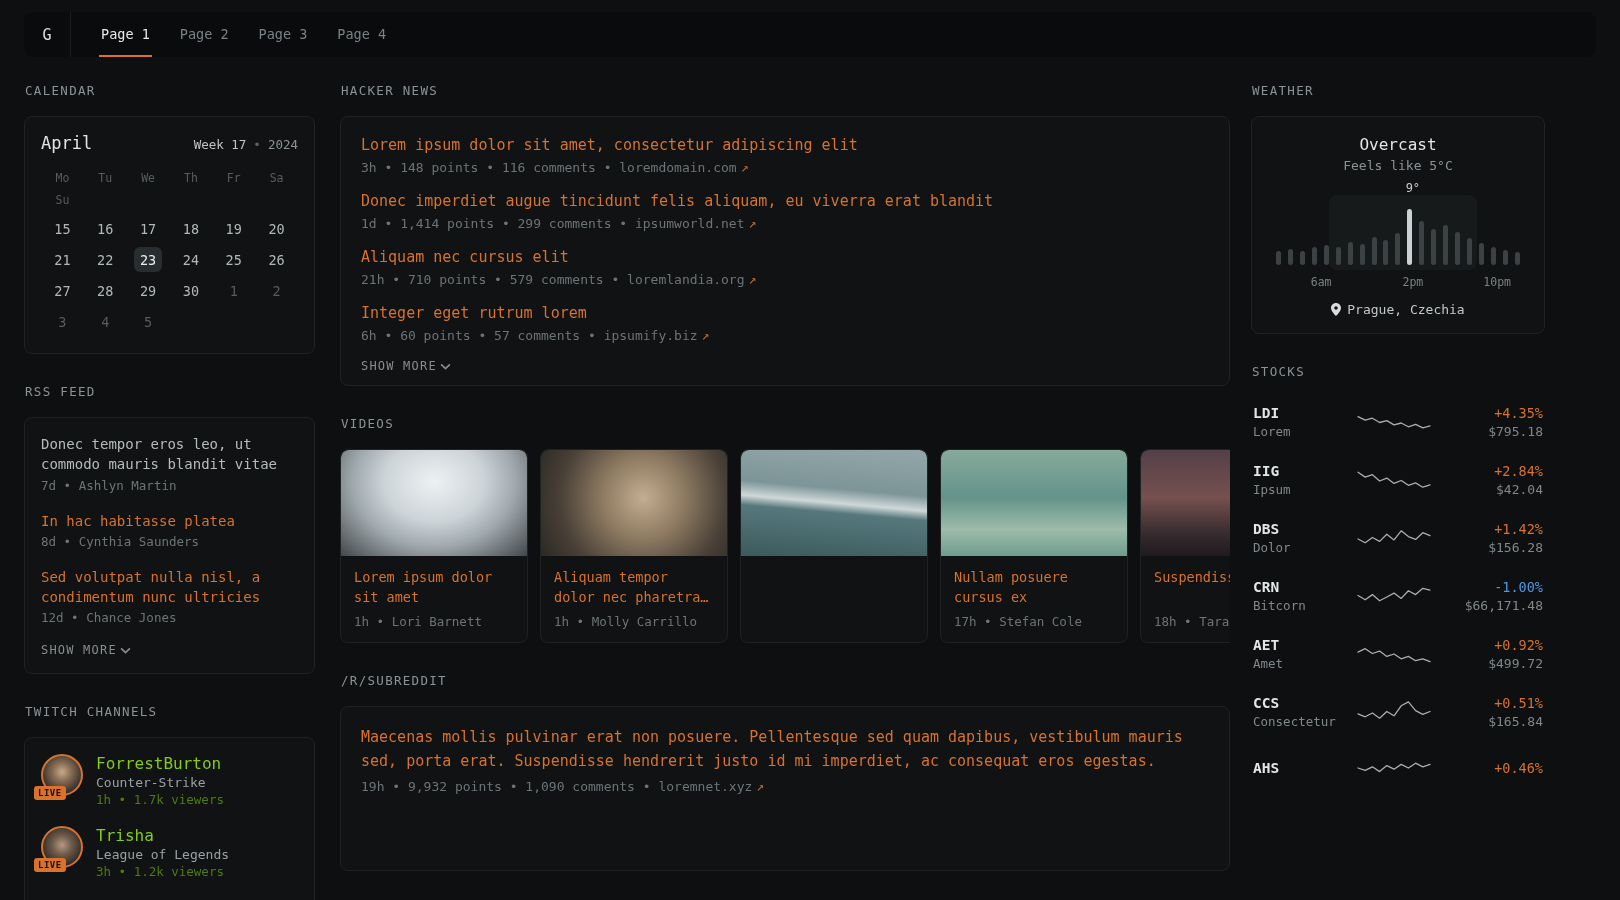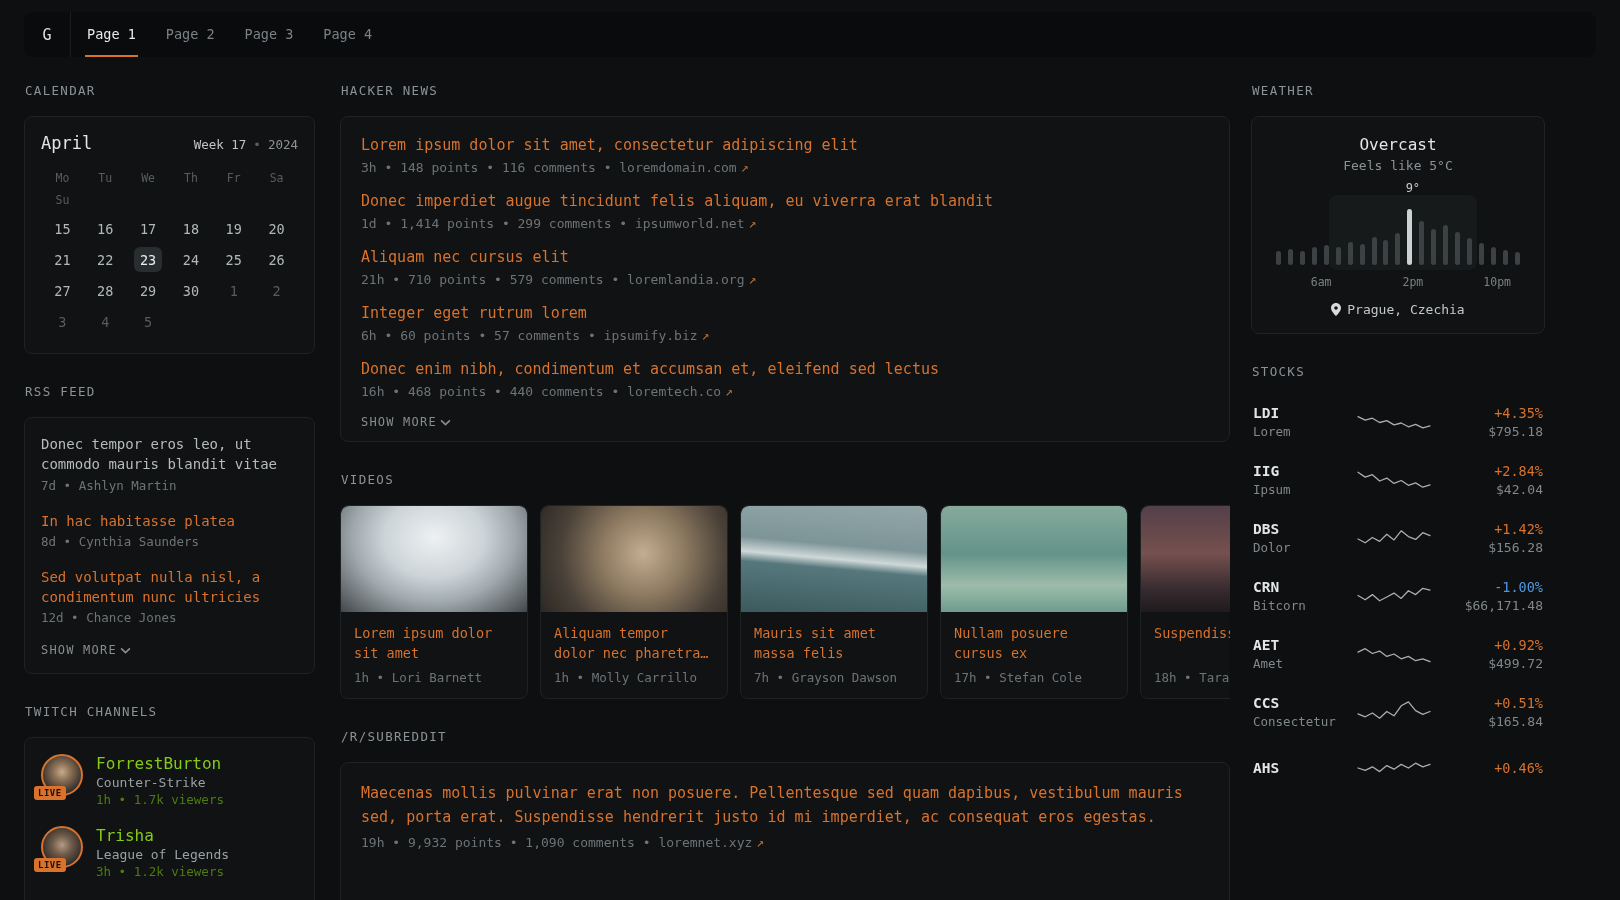--- a/index.html
+++ b/index.html
@@ -7,21 +7,21 @@
     font-family:"DejaVu Sans Mono","Liberation Mono",monospace; color:#aeb4b6; }
   a { text-decoration:none; color:inherit; cursor:pointer; display:block; }
   button { background:none; border:none; font:inherit; cursor:pointer; padding:0; }
   h2 { font-weight:normal; }
 
   
   .topbar { position:absolute; left:24px; top:12px; width:1572px; height:45px;
     background:#090b0c; border-radius:10px; display:flex; align-items:stretch; }
   .logo { width:47px; display:flex; align-items:center; justify-content:center;
     color:#dfe3e4; font-size:15px; border-right:1px solid #191d1e; }
-  .tabs { display:flex; margin-left:14px; }
+  .tabs { display:flex; margin-left:28px; }
   .tab { display:flex; align-items:center; padding:0 2px; margin-right:26px;
     color:#7b8285; font-size:13.5px; border-bottom:2px solid transparent; }
   .tab.active { color:#e7eaeb; border-bottom-color:var(--accent,#d8722d); }
 
   
   .content { position:absolute; left:24px; top:78px; width:1521px; height:822px; overflow:hidden; }
   .col { position:absolute; top:0; height:822px; overflow:hidden; }
   .col-left  { left:0;      width:291px; }
   .col-mid   { left:316px;  width:890px; }
   .col-right { left:1227px; width:294px; }
@@ -316,26 +316,20 @@
             <div class="hn-meta">
               <span>21h • 710 points • 579 comments • </span><a class="hn-domain">loremlandia.org</a><span class="ext-arrow">↗</span>
             </div>
           </div>
           <div class="hn-item">
             <a class="hn-title">Integer eget rutrum lorem</a>
             <div class="hn-meta">
               <span>6h • 60 points • 57 comments • </span><a class="hn-domain">ipsumify.biz</a><span class="ext-arrow">↗</span>
             </div>
           </div>
-          <div class="hn-item">
-            <a class="hn-title">Donec enim nibh, condimentum et accumsan et, eleifend sed lectus</a>
-            <div class="hn-meta">
-              <span>16h • 468 points • 440 comments • </span><a class="hn-domain">loremtech.co</a><span class="ext-arrow">↗</span>
-            </div>
-          </div>
         <button class="show-more">
           <span>SHOW MORE</span>
           <svg width="11" height="7" viewBox="0 0 10 6">
               <path d="M1 1l4 4 4-4" fill="none" stroke="currentColor" stroke-width="1.5"></path>
             </svg>
         </button>
       </div>
     </section>
 
     <section class="widget">
@@ -350,24 +344,20 @@
           </a>
           <a class="card video-card">
             <div class="video-thumb" style="background: radial-gradient(circle at 55% 45%, rgb(196, 173, 146) 0%, rgb(141, 122, 97) 35%, rgb(74, 65, 56) 70%, rgb(43, 40, 36) 100%);"></div>
             <div class="video-body">
               <div class="video-title">Aliquam tempor dolor nec pharetra…</div>
               <div class="video-meta">1h • Molly Carrillo</div>
             </div>
           </a>
           <a class="card video-card">
             <div class="video-thumb" style="background: linear-gradient(185deg, rgb(147, 167, 170) 0%, rgb(125, 149, 152) 38%, rgb(207, 216, 216) 50%, rgb(86, 120, 124) 58%, rgb(60, 90, 94) 100%);"></div>
-            <div class="video-body">
-              <div class="video-title">Mauris sit amet massa felis</div>
-              <div class="video-meta">7h • Grayson Dawson</div>
-            </div>
           </a>
           <a class="card video-card">
             <div class="video-thumb" style="background: linear-gradient(rgb(134, 170, 155) 0%, rgb(100, 147, 138) 45%, rgb(157, 188, 170) 75%, rgb(111, 156, 141) 100%);"></div>
             <div class="video-body">
               <div class="video-title">Nullam posuere cursus ex</div>
               <div class="video-meta">17h • Stefan Cole</div>
             </div>
           </a>
           <a class="card video-card">
             <div class="video-thumb" style="background: linear-gradient(rgb(84, 64, 73) 0%, rgb(117, 80, 78) 45%, rgb(53, 42, 46) 80%, rgb(32, 26, 29) 100%);"></div>

